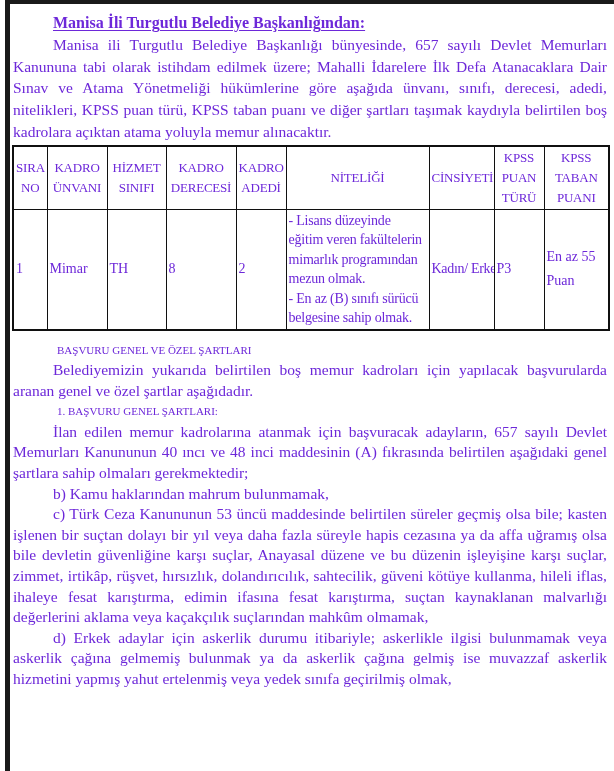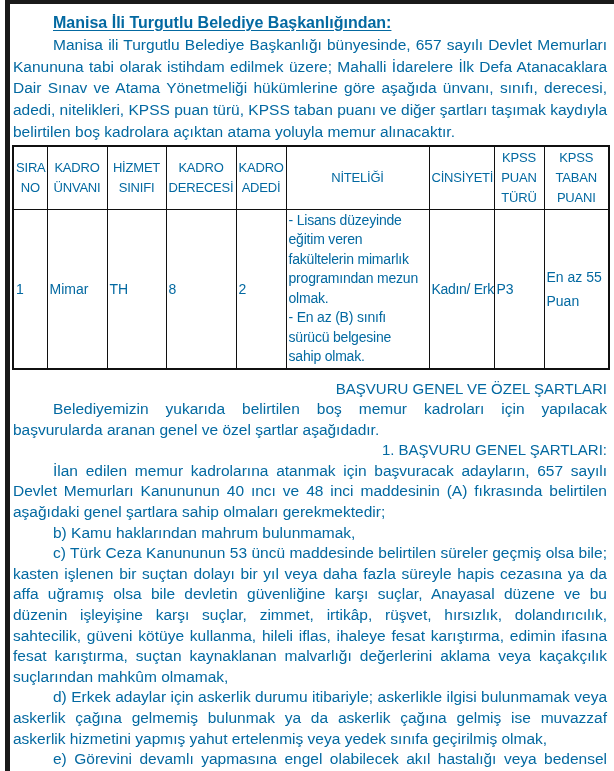--- a/index.html
+++ b/index.html
@@ -1,22 +1,22 @@
 <!DOCTYPE html>
 <html><head>
 <meta charset="utf-8">
 <style>
   html, body { margin: 0; padding: 0; background: #ffffff; }
   .page {
     position: relative;
     width: 614px; height: 771px;
     background: #ffffff;
     overflow: hidden;
-    font-family: Liberation Sans, sans-serif;
-    color: #0369a1;
+    font-family: Liberation Serif, serif;
+    color: #6d28d9;
   }
   .scan-top {
     position: absolute; left: 5px; top: 0; right: 0; height: 4px;
     background: #1a1a1a;
   }
   .scan-left {
     position: absolute; left: 5px; top: 0; width: 5px; height: 771px;
     background: #1a1a1a;
   }
   .content {
@@ -33,21 +33,21 @@
     font-size: 16.5px; line-height: 20px; font-weight: bold;
   }
   .para {
     margin: 0; text-align: justify; text-indent: 40px;
     font-size: 15.5px;
   }
   .intro { line-height: 21.7px; }
   .body-text { line-height: 20.6px; }
   .section-heading {
     margin: 0; padding-left: 44px;
-    font-size: 15px; line-height: 20.6px; font-weight: normal; text-align: right;
+    font-size: 11px; line-height: 20.6px; font-weight: normal;
   }
   .section-heading.first { margin-top: 9px; }
   table.kadro {
     width: 596px; margin-top: 2px; margin-left: -1px;
     border-collapse: collapse; table-layout: fixed;
     border: 2px solid #101010;
   }
   table.kadro th, table.kadro td {
     border: 1.5px solid #101010;
     overflow: hidden;
@@ -127,16 +127,15 @@
 
     <p class="section-heading first">BAŞVURU GENEL VE ÖZEL ŞARTLARI</p>
     <p class="para body-text">Belediyemizin yukarıda belirtilen boş memur kadroları için yapılacak başvurularda aranan genel ve özel şartlar aşağıdadır.</p>
 
     <p class="section-heading">1. BAŞVURU GENEL ŞARTLARI:</p>
     <p class="para body-text">İlan edilen memur kadrolarına atanmak için başvuracak adayların, 657 sayılı Devlet Memurları Kanununun 40 ıncı ve 48 inci maddesinin (A) fıkrasında belirtilen aşağıdaki genel şartlara sahip olmaları gerekmektedir;</p>
 
     <p class="para body-text">b) Kamu haklarından mahrum bulunmamak,</p>
     <p class="para body-text">c) Türk Ceza Kanununun 53 üncü maddesinde belirtilen süreler geçmiş olsa bile; kasten işlenen bir suçtan dolayı bir yıl veya daha fazla süreyle hapis cezasına ya da affa uğramış olsa bile devletin güvenliğine karşı suçlar, Anayasal düzene ve bu düzenin işleyişine karşı suçlar, zimmet, irtikâp, rüşvet, hırsızlık, dolandırıcılık, sahtecilik, güveni kötüye kullanma, hileli iflas, ihaleye fesat karıştırma, edimin ifasına fesat karıştırma, suçtan kaynaklanan malvarlığı değerlerini aklama veya kaçakçılık suçlarından mahkûm olmamak,</p>
     <p class="para body-text">d) Erkek adaylar için askerlik durumu itibariyle; askerlikle ilgisi bulunmamak veya askerlik çağına gelmemiş bulunmak ya da askerlik çağına gelmiş ise muvazzaf askerlik hizmetini yapmış yahut ertelenmiş veya yedek sınıfa geçirilmiş olmak,</p>
-    <p class="para body-text">e) Görevini devamlı yapmasına engel olabilecek akıl hastalığı veya bedensel engeli bulunmamak,</p>
 
   </div>
 </div>
 
 </body></html>

